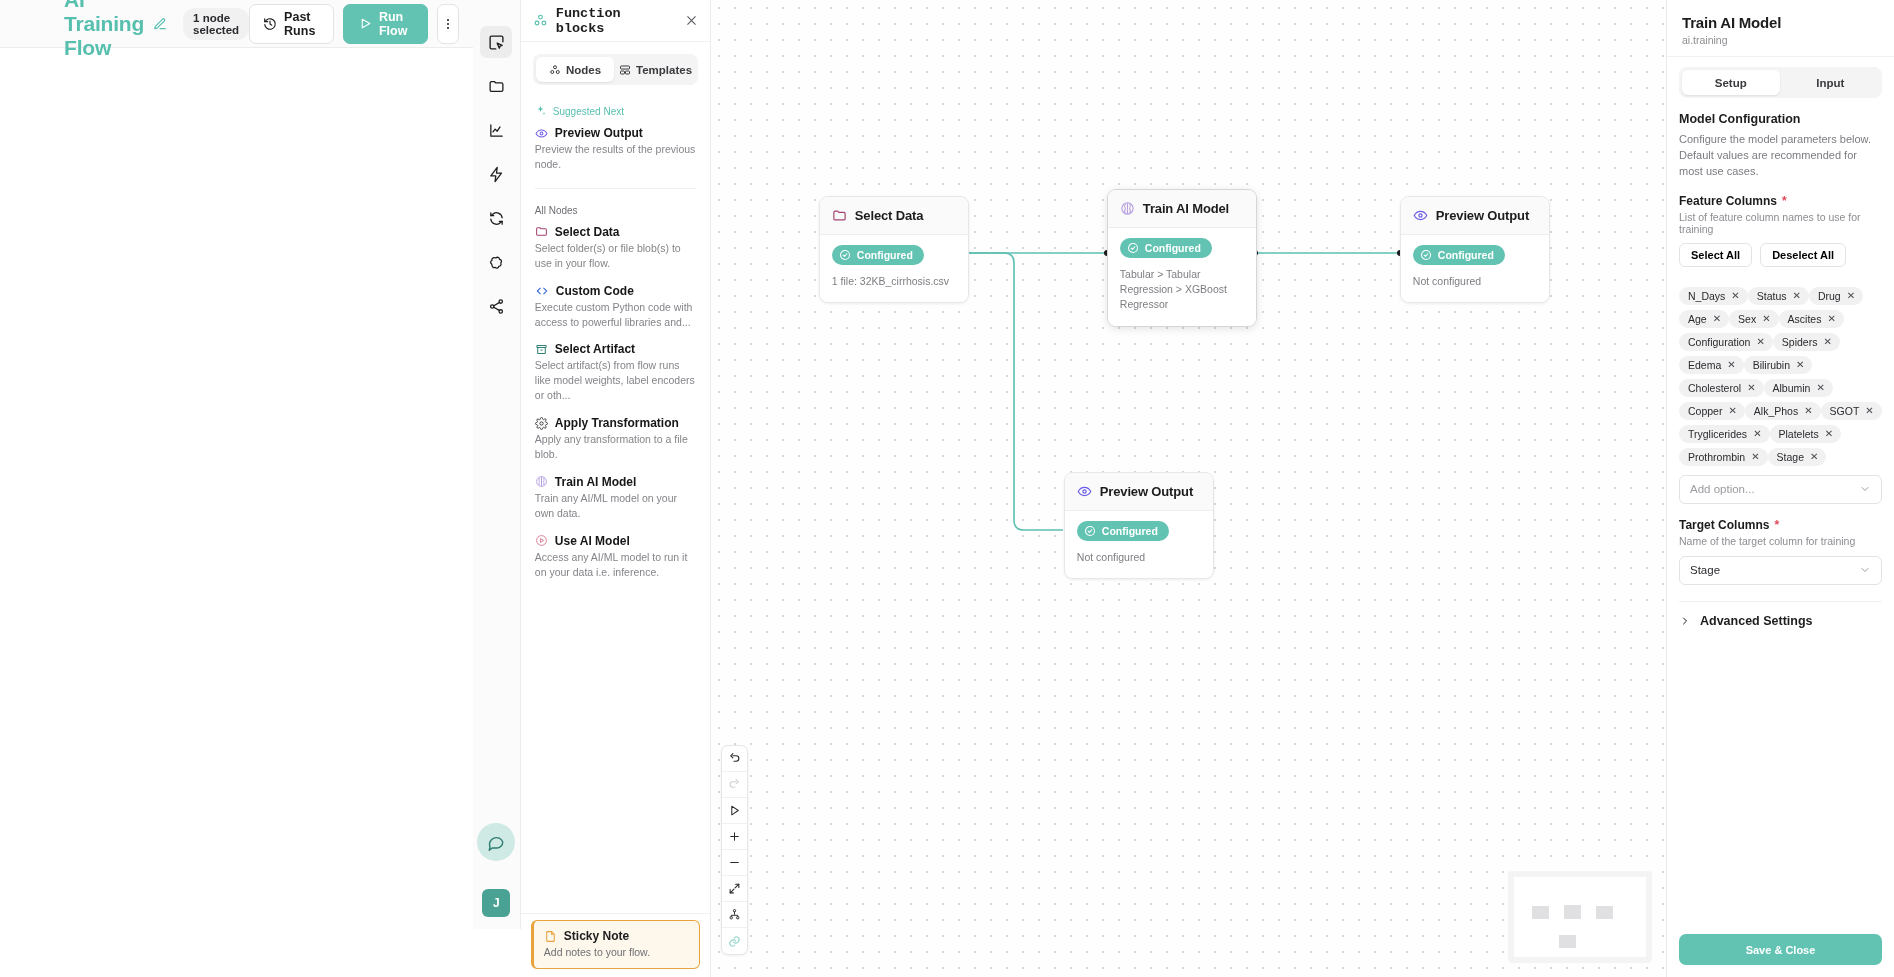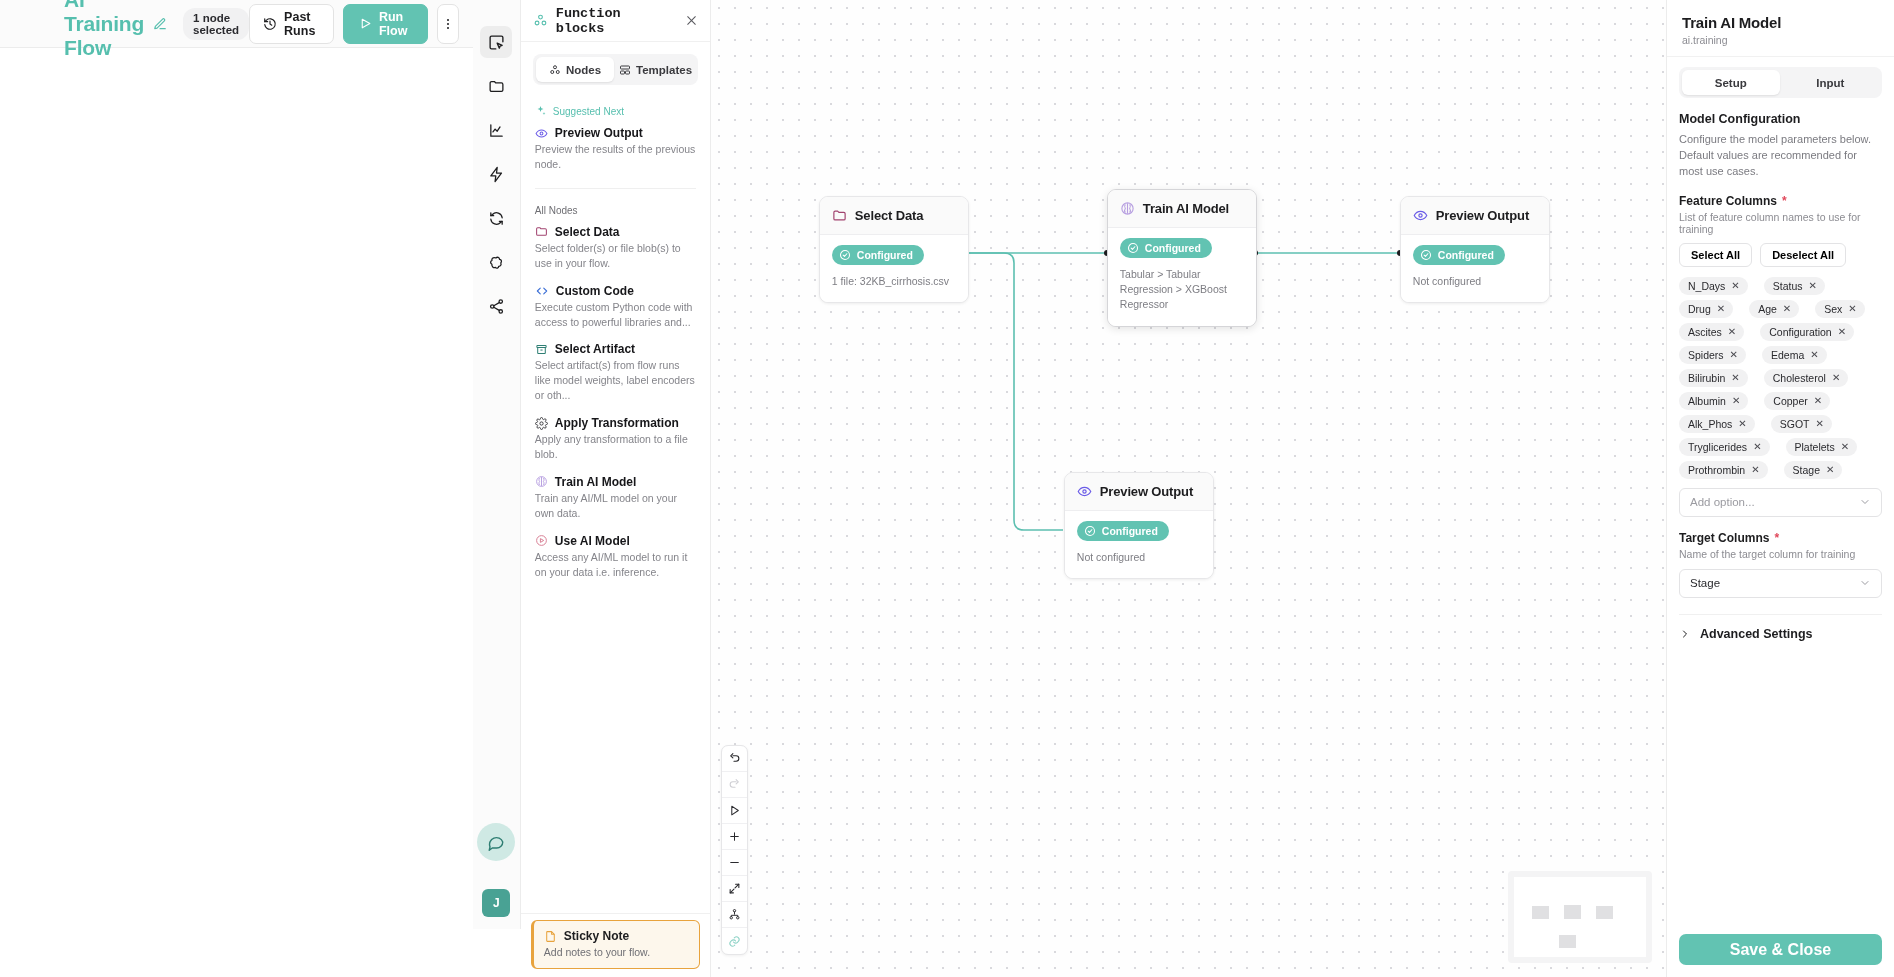--- a/index.html
+++ b/index.html
@@ -170,41 +170,41 @@
   .sec-h { font-size: 12.5px; font-weight: 700; margin-top: 4px; }
   .sec-p { font-size: 11px; color:#7b7b81; line-height:1.45; margin-top: 6px; }
   .field-label { font-size: 12px; font-weight: 700; margin-top: 14px; display:flex; align-items:center; gap:5px; }
   .req { color:#e0485b; font-size: 12px; line-height: 1; }
   .field-help { font-size: 10.5px; color:#8c8c92; margin-top: 3px; }
   .btn-row { display:flex; gap: 8px; margin-top: 8px; }
   .mini-btn {
     border:1px solid #e3e3e5; background:#fff; border-radius:6px;
     font-size:11px; font-weight:600; padding: 5px 11px; cursor:pointer;
   }
-  .chips { display:flex; flex-wrap:wrap; gap: 5px 16px; margin-top: 10px; }
+  .chips { display:flex; flex-wrap:wrap; gap: 5px 0; margin-top: 20px; }
   .chip {
     display:inline-flex; align-items:center; gap:6px;
     background:#f1f1f2; border-radius:11px; padding: 3px 8px 3px 9px;
     font-size: 10.5px; color:#2a2a2e; cursor:pointer; white-space:nowrap;
   }
   .chip .x { color:#4a4a50; font-size:10px; line-height:1; }
   .select {
     margin-top: 9px; height: 29px; border:1px solid #e3e3e5; border-radius: 6px;
     display:flex; align-items:center; padding: 0 10px; font-size: 11.5px; cursor:pointer;
   }
   .select .ph { color:#9b9ba1; }
   .select .cv { color:#2a2a2e; }
   .select .ar { margin-left:auto; color:#9b9ba1; }
   .insp-sep { height:1px; background:#f0f0f0; margin: 16px 0 0; }
   .adv { display:flex; align-items:center; gap:9px; padding: 12px 0 0; cursor:pointer; }
   .adv .t { font-size: 12.5px; font-weight: 700; }
   .insp-foot { flex:0 0 auto; padding: 10px 12px 12px; }
   .save-btn {
     width:100%; height: 31px; border-radius: 7px; border:none;
-    background:#62c3b2; color:#fff; font-size: 16px; font-weight:700;
+    background:#62c3b2; color:#fff; font-size: 11px; font-weight:700;
     font-family: inherit; cursor:pointer;
   }
   svg { display:block; }
 </style>
 </head>
 <body>
 
 <div class="app">
 
   <div class="topbar">

